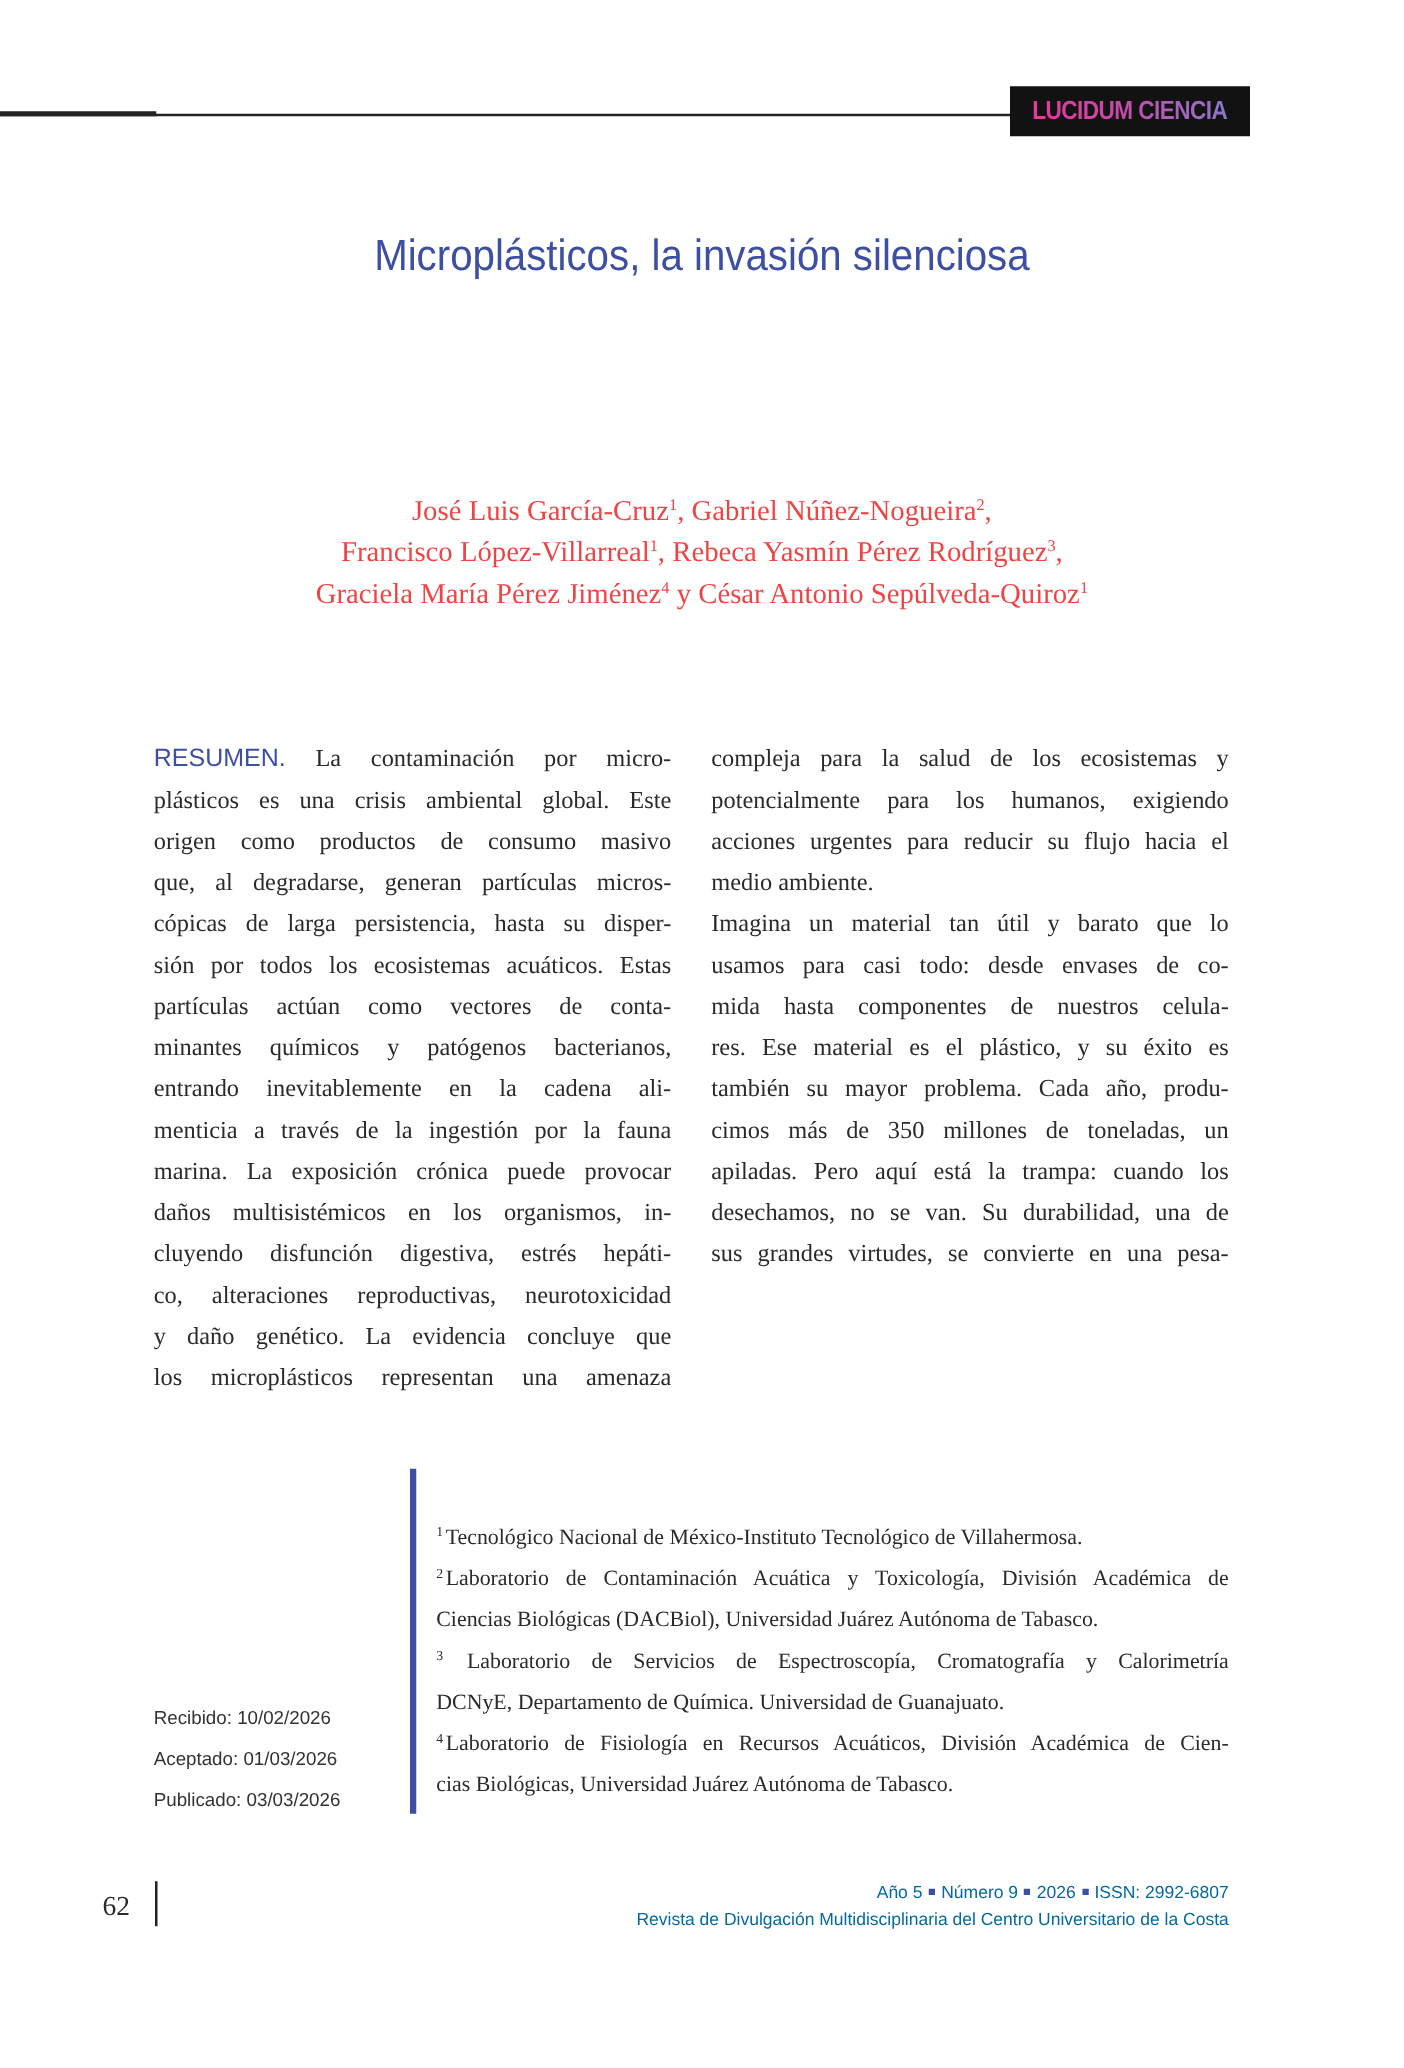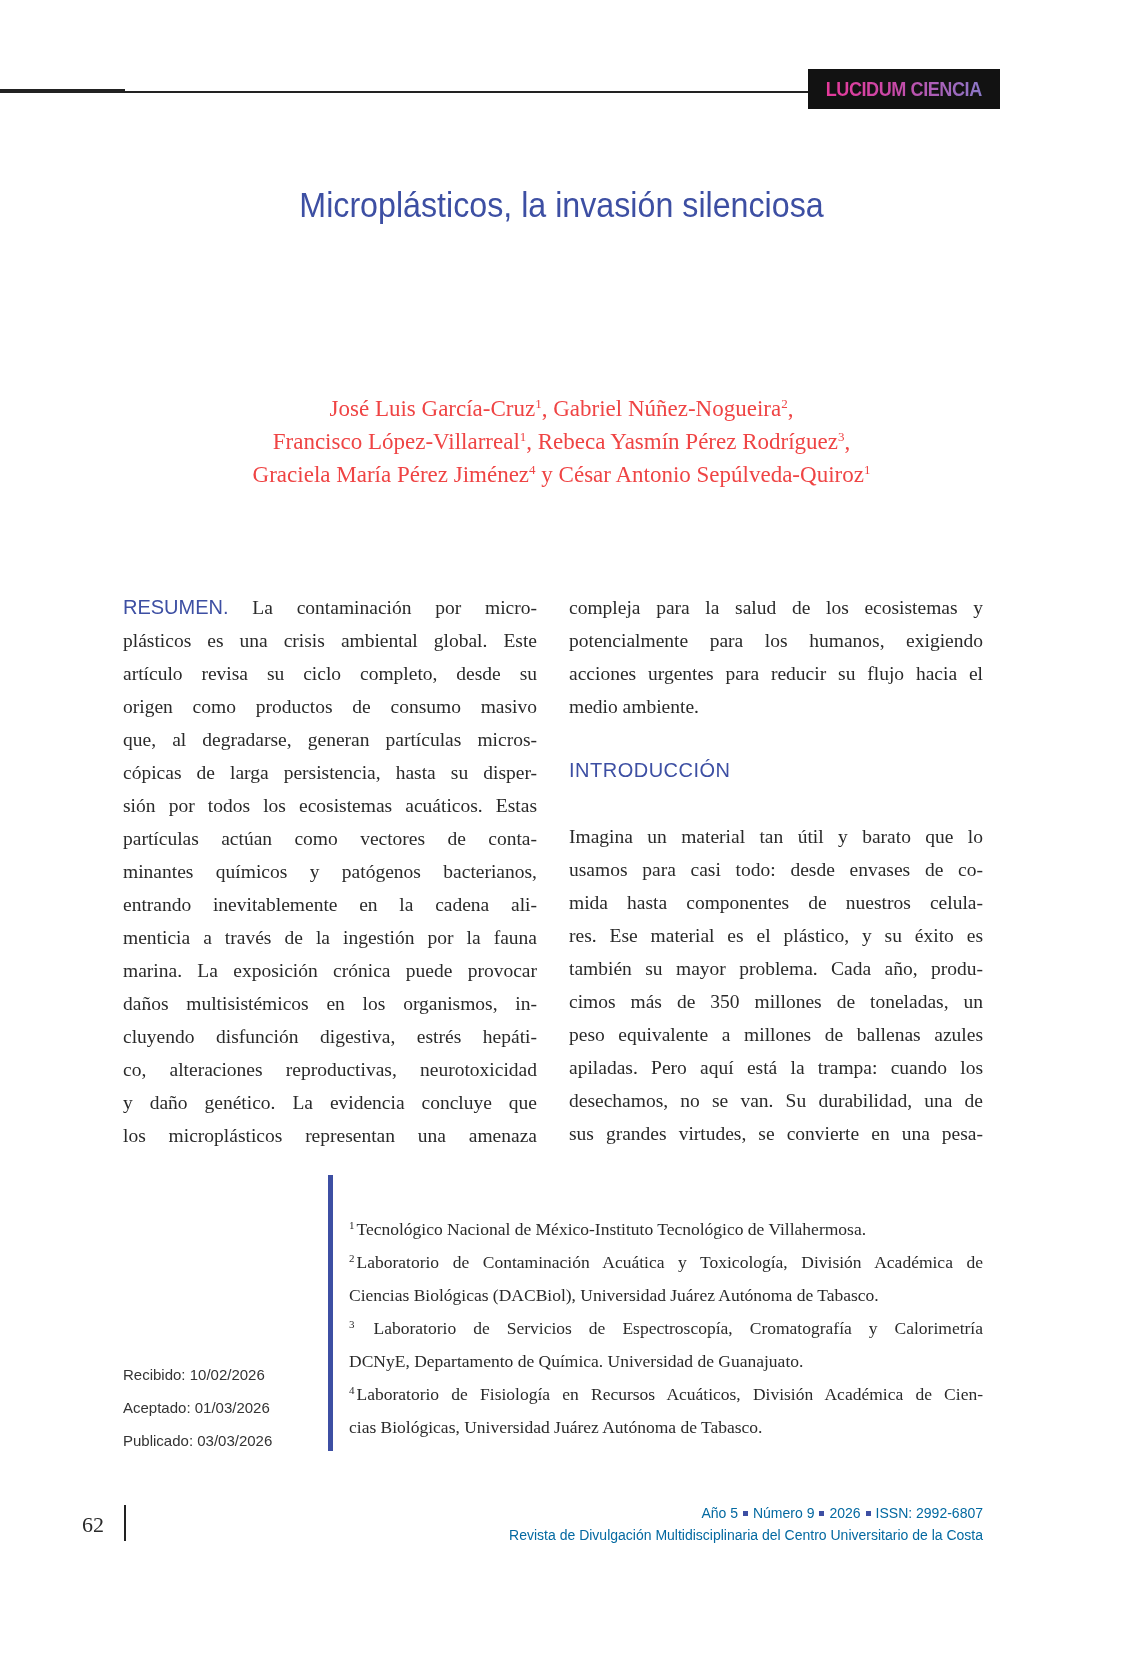--- a/index.html
+++ b/index.html
@@ -73,21 +73,20 @@
     <span>Francisco López-Villarreal</span><sup>1</sup><span>, </span><span>Rebeca Yasmín Pérez Rodríguez</span><sup>3</sup><span>,</span>
   </div>
   <div>
     <span>Graciela María Pérez Jiménez</span><sup>4</sup><span> y </span><span>César Antonio Sepúlveda-Quiroz</span><sup>1</sup>
   </div>
 </div>
 
 <div class="col col-left serif">
   <span class="line"><span class="kw">RESUMEN.</span><span> La contaminación por micro-</span></span>
   <span class="line">plásticos es una crisis ambiental global. Este</span>
-  <span class="line">artículo revisa su ciclo completo, desde su</span>
   <span class="line">origen como productos de consumo masivo</span>
   <span class="line">que, al degradarse, generan partículas micros-</span>
   <span class="line">cópicas de larga persistencia, hasta su disper-</span>
   <span class="line">sión por todos los ecosistemas acuáticos. Estas</span>
   <span class="line">partículas actúan como vectores de conta-</span>
   <span class="line">minantes químicos y patógenos bacterianos,</span>
   <span class="line">entrando inevitablemente en la cadena ali-</span>
   <span class="line">menticia a través de la ingestión por la fauna</span>
   <span class="line">marina. La exposición crónica puede provocar</span>
   <span class="line">daños multisistémicos en los organismos, in-</span>
@@ -95,28 +94,26 @@
   <span class="line">co, alteraciones reproductivas, neurotoxicidad</span>
   <span class="line">y daño genético. La evidencia concluye que</span>
   <span class="line">los microplásticos representan una amenaza</span>
 </div>
 
 <div class="col col-right serif">
   <span class="line">compleja para la salud de los ecosistemas y</span>
   <span class="line">potencialmente para los humanos, exigiendo</span>
   <span class="line">acciones urgentes para reducir su flujo hacia el</span>
   <span class="line last">medio ambiente.</span>
-  <div class="section-head">INTRODUCCIÓN</div>
   <span class="line">Imagina un material tan útil y barato que lo</span>
   <span class="line">usamos para casi todo: desde envases de co-</span>
   <span class="line">mida hasta componentes de nuestros celula-</span>
   <span class="line">res. Ese material es el plástico, y su éxito es</span>
   <span class="line">también su mayor problema. Cada año, produ-</span>
   <span class="line">cimos más de 350 millones de toneladas, un</span>
-  <span class="line">peso equivalente a millones de ballenas azules</span>
   <span class="line">apiladas. Pero aquí está la trampa: cuando los</span>
   <span class="line">desechamos, no se van. Su durabilidad, una de</span>
   <span class="line">sus grandes virtudes, se convierte en una pesa-</span>
 </div>
 
 <div class="aff-bar"></div>
 <div class="aff serif">
   <span class="line last"><sup>1</sup><span>Tecnológico Nacional de México-Instituto Tecnológico de Villahermosa.</span></span>
   <span class="line"><sup>2</sup><span>Laboratorio de Contaminación Acuática y Toxicología, División Académica de</span></span>
   <span class="line last">Ciencias Biológicas (DACBiol), Universidad Juárez Autónoma de Tabasco.</span>

